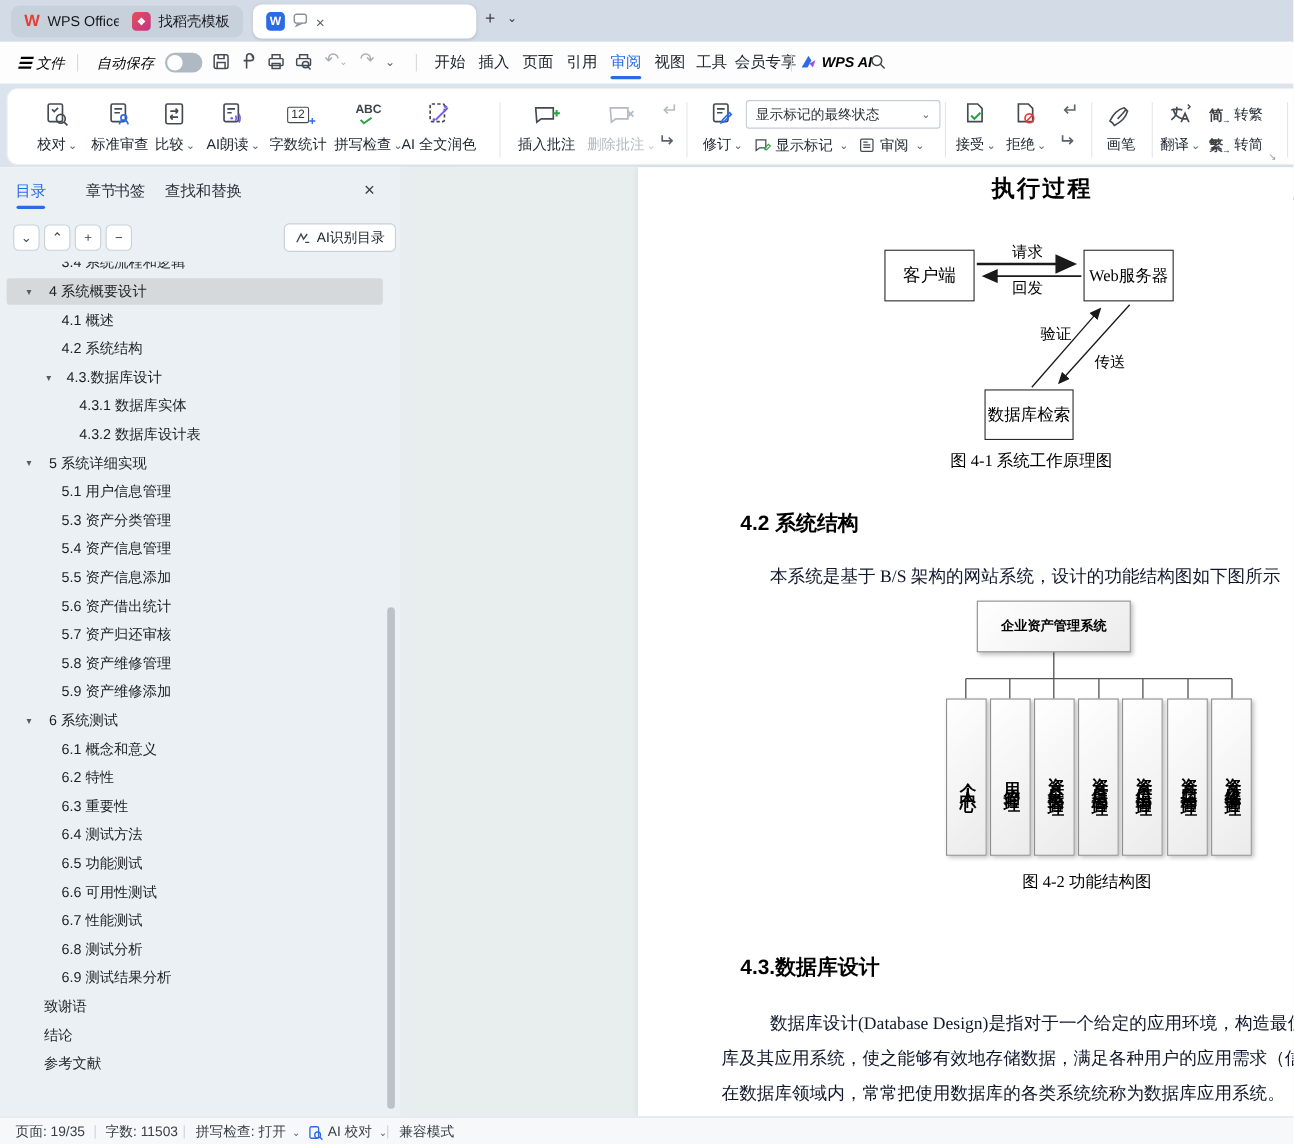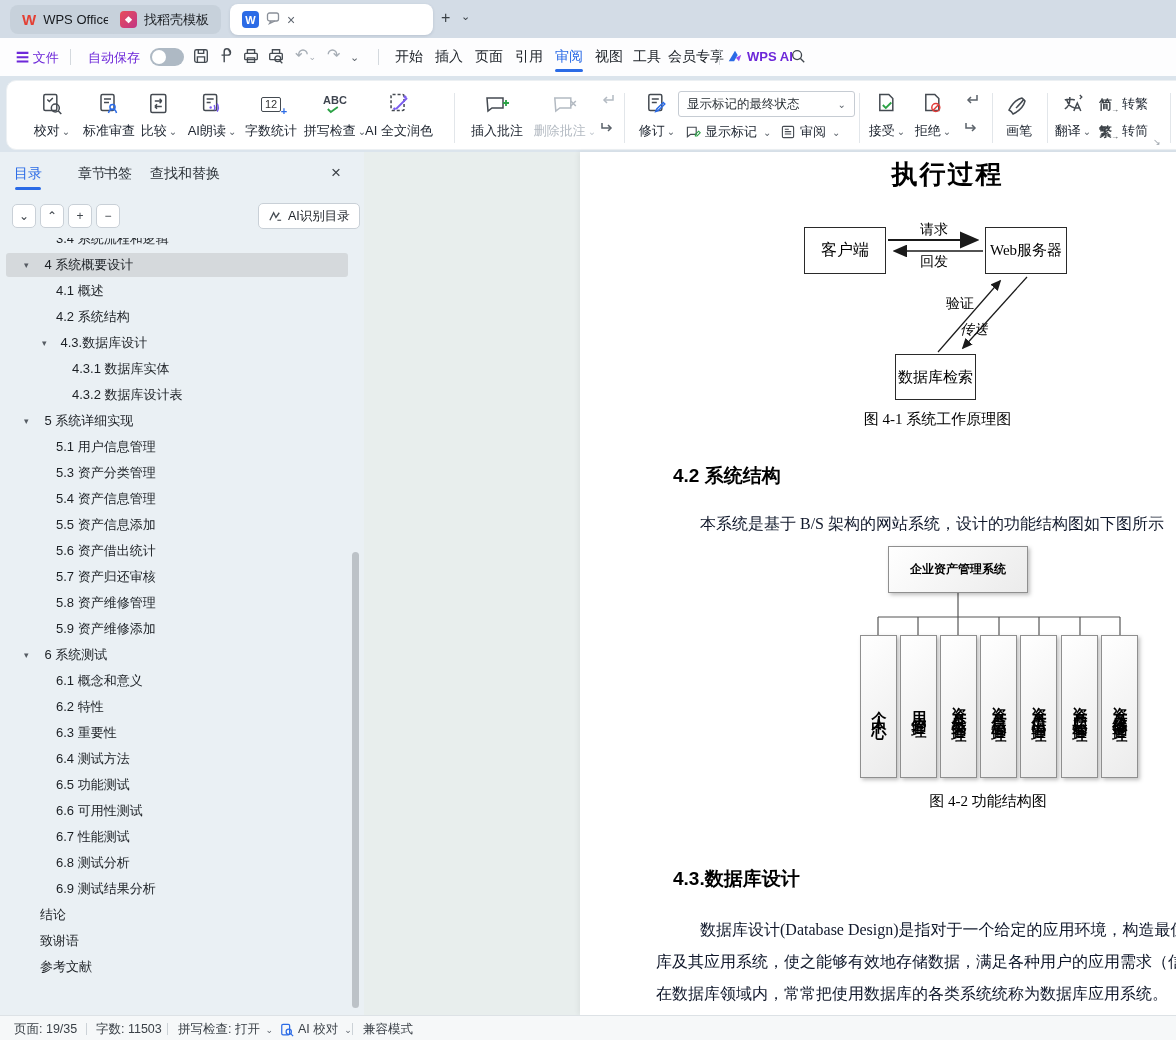--- a/index.html
+++ b/index.html
@@ -17,21 +17,21 @@
   .docbadge{width:17px;height:17px;border-radius:4px;background:#2b6be6;color:#fff;
             font-size:11px;font-weight:bold;display:flex;align-items:center;justify-content:center;}
   .tplbadge{width:17px;height:17px;border-radius:4px;background:linear-gradient(135deg,#e84d5b,#c13584);
             color:#fff;font-size:9px;display:flex;align-items:center;justify-content:center;font-weight:bold;}
   .tab .doc-title{max-width:102px;overflow:hidden;white-space:nowrap;}
   .tclose{color:#5f6670;font-size:14px;line-height:1;}
   .tbar-glyph{position:absolute;font-size:16px;color:#3a4046;}
 
   
   .menubar{left:0;top:38px;width:1176px;height:38px;background:#fdfdfe;}
-  .mtext{position:absolute;top:11px;font-size:13px;color:#6d28d9;white-space:nowrap;}
+  .mtext{position:absolute;top:11px;font-size:13px;color:#000000;white-space:nowrap;font-style:italic;}
   .menu-item{position:absolute;top:10px;font-size:14px;color:#21262c;white-space:nowrap;cursor:default;}
   .menu-item.active{color:#2b6be6;}
   .menu-item.active .u{position:absolute;left:0;right:0;bottom:-6px;height:3px;border-radius:2px;background:#2b6be6;}
   .vdiv{position:absolute;width:1px;background:#d4d9de;}
   .toggle{position:absolute;width:34px;height:18px;border-radius:9px;background:#aeb9c4;}
   .toggle .knob{position:absolute;left:2px;top:2px;width:14px;height:14px;border-radius:50%;background:#fff;}
   .qicon{position:absolute;top:9px;color:#454b52;}
   .qicon.dis{color:#a7aeb6;}
   .qicon svg{display:block;}
   .glyph-ur{font-size:16px;line-height:18px;}
@@ -82,21 +82,21 @@
   .toc-row.selected::before{content:"";position:absolute;left:6px;right:4px;top:1px;bottom:1px;background:#d5d9dc;border-radius:3px;}
   .toc-row .toc-label,.toc-row .toc-arrow{position:relative;z-index:1;}
   .sb-scroll{position:absolute;left:352px;top:400px;width:7px;height:456px;background:#bcc2c7;border-radius:3.5px;}
 
   
   .workspace{left:364px;top:152px;width:812px;height:863px;background:#e8eeed;}
   .page{position:absolute;left:216px;top:0;width:600px;height:863px;background:#fff;box-shadow:-2px 0 5px rgba(0,0,0,.05);}
   .doc{position:absolute;left:0;top:0;width:1176px;height:1040px;pointer-events:none;}
   .doc *{pointer-events:auto;}
   .serif{font-family:"Liberation Serif",serif;}
-  .doc-title{position:absolute;left:880px;top:157px;width:135px;text-align:center;font-size:26px;font-weight:bold;letter-spacing:2px;color:#000;}
+  .doc-title{position:absolute;left:880px;top:157px;width:135px;text-align:center;font-size:21px;font-weight:bold;letter-spacing:2px;color:#000;}
   .dbox{position:absolute;border:1.5px solid #2a2a2a;background:#fff;display:flex;align-items:center;justify-content:center;
         font-size:16px;color:#000;box-sizing:border-box;}
   .dlab{position:absolute;font-size:14px;color:#000;}
   .dcap{position:absolute;text-align:center;font-size:15px;color:#000;}
   .dhead{position:absolute;font-size:19px;font-weight:600;color:#000;font-family:"Liberation Sans",sans-serif;}
   .dpara{position:absolute;font-size:16px;color:#0f172a;white-space:nowrap;}
   .obox{position:absolute;border:1px solid #8f8f8f;background:linear-gradient(135deg,#ffffff,#ebebeb);
         box-shadow:2px 2px 4px rgba(0,0,0,.25);box-sizing:border-box;display:flex;align-items:center;justify-content:center;}
   .oroot{font-size:12px;font-weight:bold;color:#000;font-family:"Liberation Sans",sans-serif;}
   .ochild{writing-mode:vertical-rl;text-orientation:upright;font-weight:bold;font-size:15px;letter-spacing:4px;
@@ -525,24 +525,24 @@
           <div class="toc-row lvl2">
             <span class="toc-label">6.7 性能测试</span>
           </div>
           <div class="toc-row lvl2">
             <span class="toc-label">6.8 测试分析</span>
           </div>
           <div class="toc-row lvl2">
             <span class="toc-label">6.9 测试结果分析</span>
           </div>
           <div class="toc-row lvl1">
+            <span class="toc-label">致谢语</span>
+          </div>
+          <div class="toc-row lvl1">
             <span class="toc-label">结论</span>
-          </div>
-          <div class="toc-row lvl1">
-            <span class="toc-label">致谢语</span>
           </div>
           <div class="toc-row lvl1">
             <span class="toc-label">参考文献</span>
           </div>
         </div>
     </div>
     <div class="sb-scroll"></div>
   </div>
 
   <div class="abs workspace">
@@ -576,21 +576,21 @@
         <line x1="1120" y1="617" x2="1120" y2="635"></line>
       </g>
     </svg>
 
     <div class="dbox" style="left:804px;top:227px;width:82px;height:47px;">客户端</div>
     <div class="dbox" style="left:985px;top:227px;width:82px;height:47px;font-size:15px;">Web服务器</div>
     <div class="dbox" style="left:895px;top:354px;width:81px;height:46px;font-size:15px;">数据库检索</div>
     <div class="dlab" style="left:920px;top:221px;">请求</div>
     <div class="dlab" style="left:920px;top:253px;">回发</div>
     <div class="dlab" style="left:946px;top:295px;">验证</div>
-    <div class="dlab" style="left:960px;top:321px;font-style:italic;">传送</div>
+    <div class="dlab" style="left:995px;top:321px;">传送</div>
     <div class="dcap" style="left:855px;top:410px;width:165px;">图 4-1 系统工作原理图</div>
 
     <div class="dhead" style="left:673px;top:463px;">4.2 系统结构</div>
     <div class="dpara" style="left:700px;top:514px;">本系统是基于 B/S 架构的网站系统，设计的功能结构图如下图所示</div>
 
     <div class="obox oroot" style="left:888px;top:546px;width:140px;height:47px;">企业资产管理系统</div>
     <div class="obox ochild" style="left:860px;top:635px;width:37px;height:143px;">个人中心</div>
     <div class="obox ochild" style="left:900px;top:635px;width:37px;height:143px;">用户管理</div>
     <div class="obox ochild" style="left:940px;top:635px;width:37px;height:143px;">资产分类管理</div>
     <div class="obox ochild" style="left:980px;top:635px;width:37px;height:143px;">资产信息管理</div>

